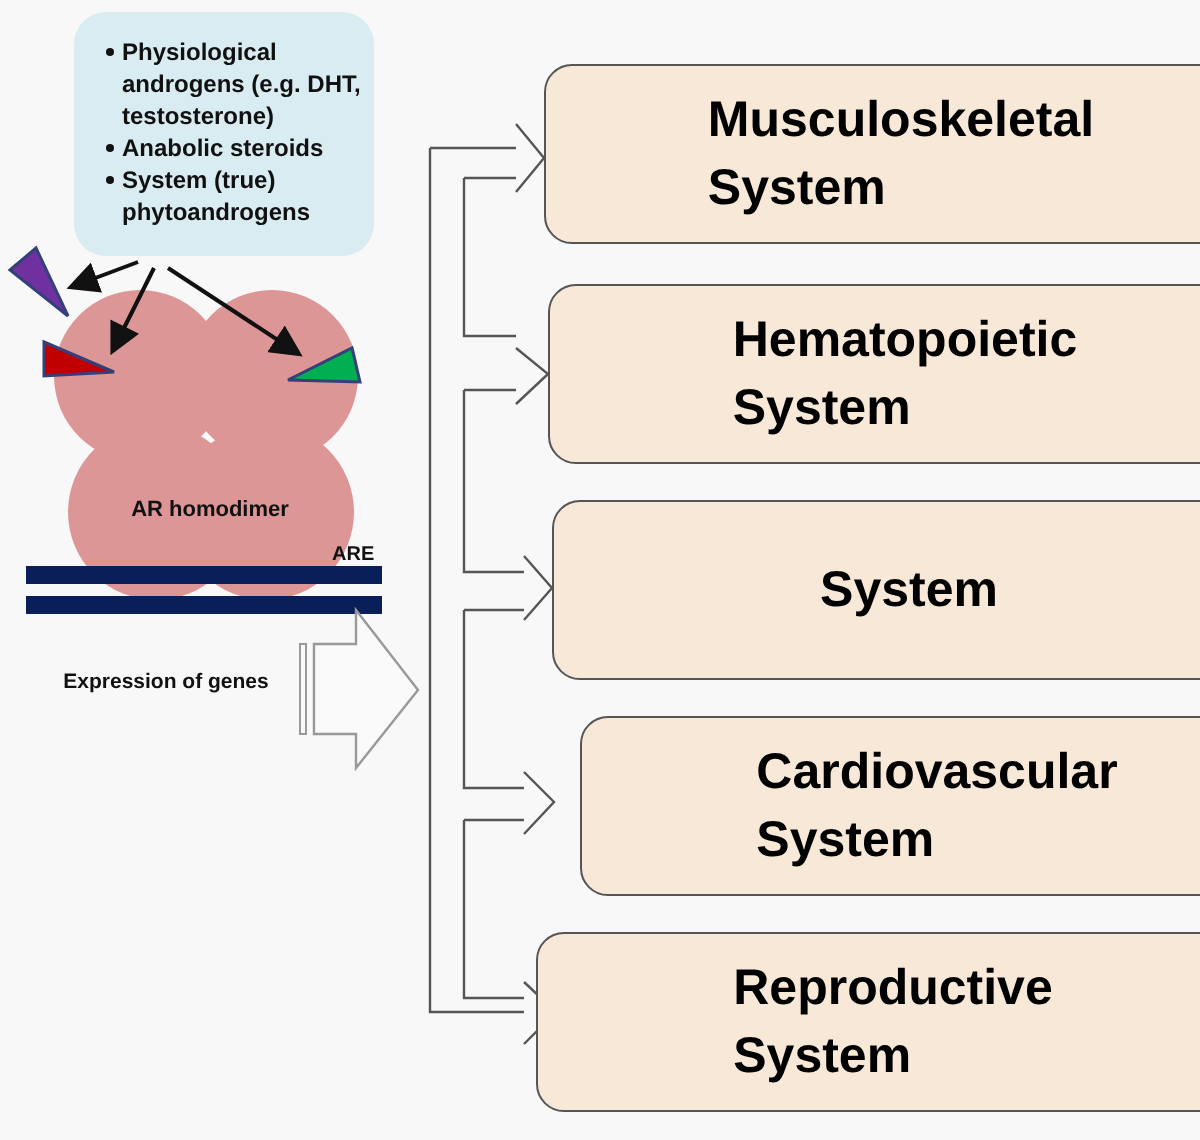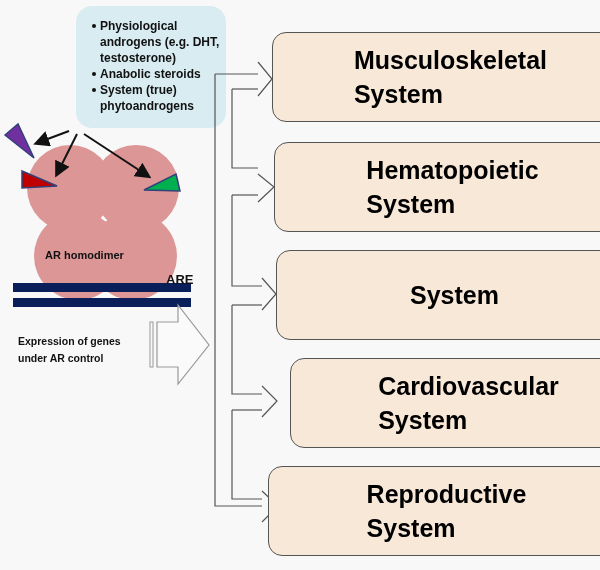--- a/index.html
+++ b/index.html
@@ -3,49 +3,49 @@
   <meta charset="utf-8">
   <style>
     html, body { margin: 0; padding: 0; }
     body {
       width: 600px; height: 570px; position: relative; overflow: hidden;
       background: #f8f8f8;
       font-family: "Liberation Sans", sans-serif;
     }
     .ligand-box {
       position: absolute; left: 37px; top: 6px; width: 150px; height: 122px;
-      background: #d8ecf2; border-radius: 16px; margin-left: 39px;
+      background: #d8ecf2; border-radius: 16px;
     }
     .ligand-list {
       list-style: none; margin: 0; padding: 12px 0 0 16px;
       font-size: 12px; font-weight: bold; color: #111; line-height: 16px;
     }
     .ligand-list li { position: relative; padding-left: 8px; }
     .ligand-list li::before {
       content: ""; position: absolute; left: 0; top: 6px;
       width: 4px; height: 4px; border-radius: 50%; background: #111;
     }
     svg.diagram { position: absolute; left: 0; top: 0; }
     .sys-box {
       position: absolute; width: 357px;
       background: #f8e8d8; border: 1.5px solid #555; border-radius: 14px;
       box-sizing: border-box;
       display: flex; align-items: center; justify-content: center; text-align: left;
       font-size: 25px; font-weight: bold; color: #000; line-height: 34px;
     }
     .label-ar {
-      position: absolute; left: 45px; top: 249px; width: 120px; text-align: left;
+      position: absolute; left: 45px; top: 249px; width: 120px; text-align: center;
       font-size: 11px; font-weight: bold; color: #111;
     }
     .label-are {
       position: absolute; left: 166px; top: 272px;
-      font-size: 13px; font-weight: bold; color: #111;
+      font-size: 10px; font-weight: bold; color: #111;
     }
     .label-expr {
-      position: absolute; left: 18px; top: 333px; width: 130px; 
+      position: absolute; left: 18px; top: 333px; width: 130px; text-align: center;
       font-size: 10.5px; font-weight: bold; color: #111; line-height: 17px;
     }
   </style>
 </head>
 <body>
 
 <div class="ligand-box">
   <ul class="ligand-list">
     <li style="width:120px">Physiological androgens (e.g. DHT, testosterone)</li>
     <li>Anabolic steroids</li>
@@ -107,21 +107,20 @@
     <path d="M262,386 L277,401 L262,417"></path>
     <path d="M262,491 L278,506 L262,522"></path>
   </g>
 </svg>
 
 <div class="label-ar">AR homodimer</div>
 <div class="label-are">ARE</div>
 
 <div class="label-expr">
   <div>Expression of genes</div>
-  <div>under AR control</div>
 </div>
 
 <div class="sys-box" style="left:272px; top:32px; height:90px;">
   <div>
       <div>Musculoskeletal</div>
       <div>System</div>
     </div>
 </div>
 <div class="sys-box" style="left:274px; top:142px; height:90px;">
   <div>

